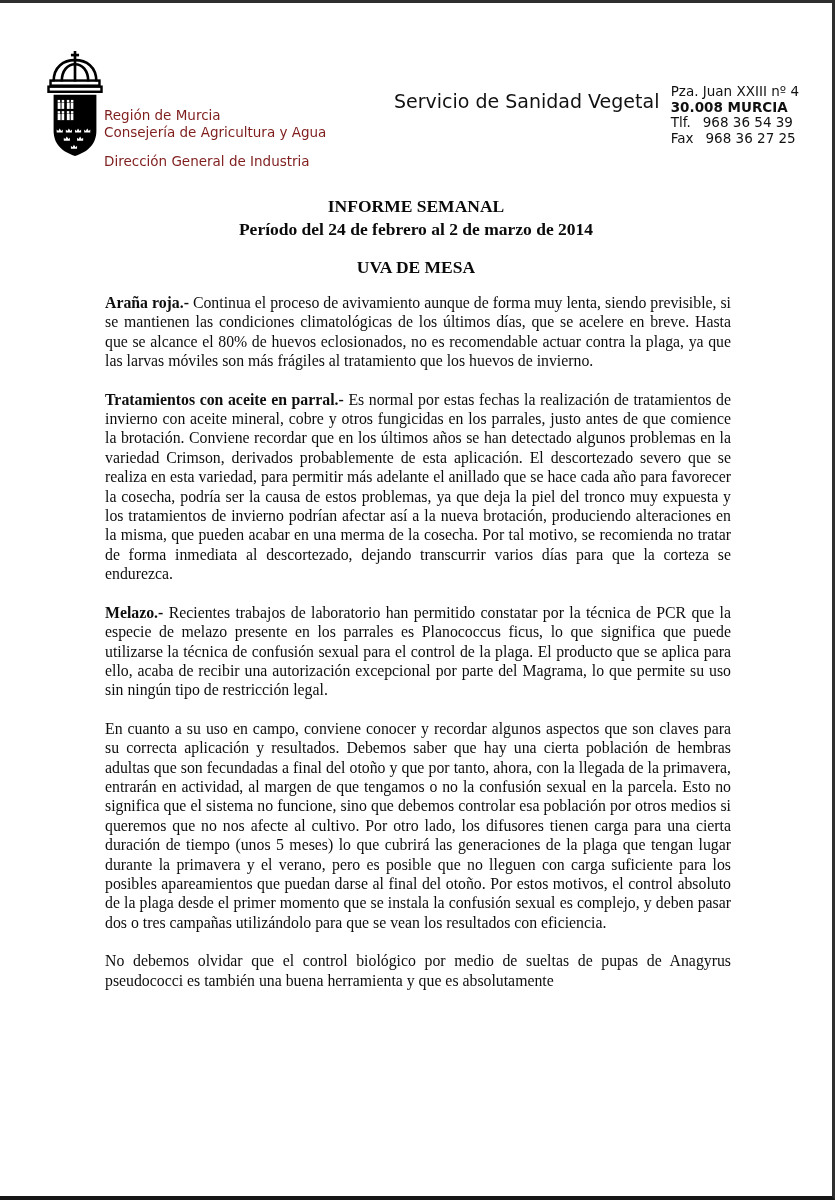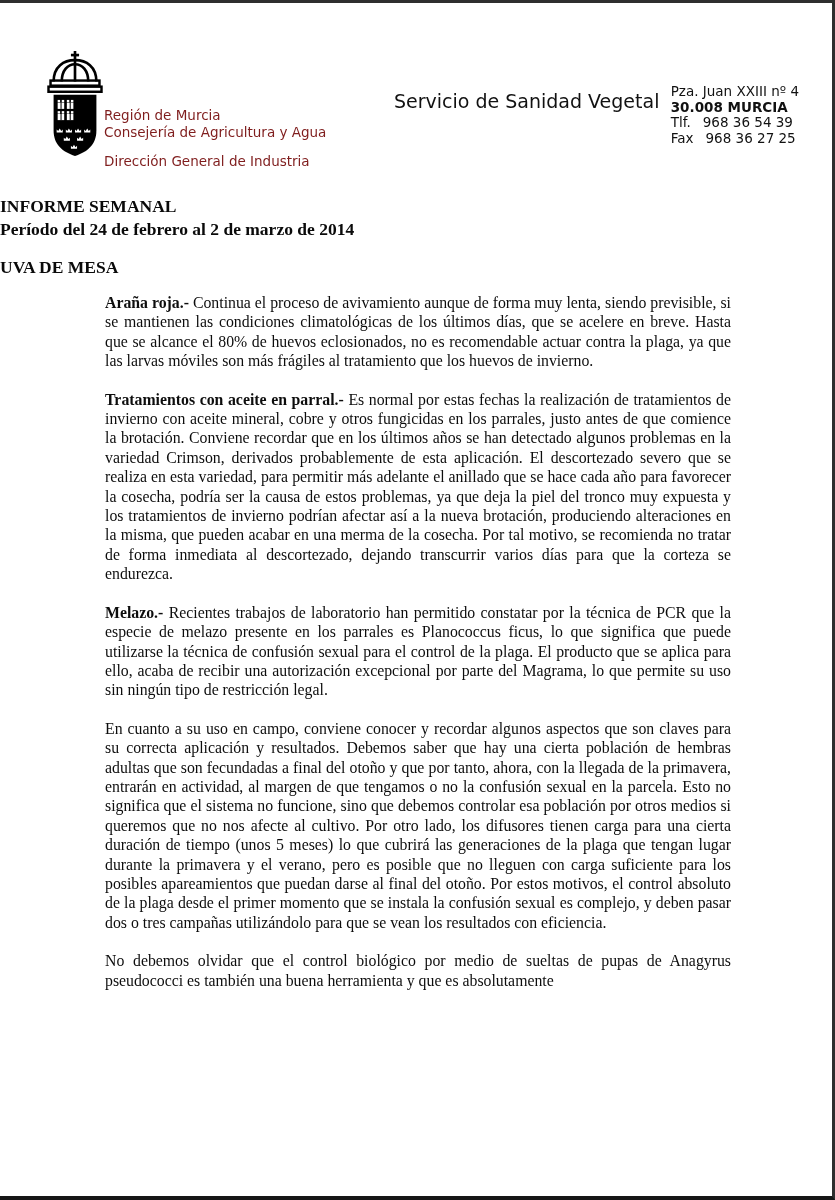--- a/index.html
+++ b/index.html
@@ -12,21 +12,21 @@
   
   .hdr { position:absolute; top:0; left:0; right:0; height:185px; font-family:"DejaVu Sans", sans-serif; }
   .coat { position:absolute; left:46px; top:48px; width:58px; height:106px; }
   .org  { position:absolute; left:104px; top:92px; font-size:13.5px; line-height:16.5px; color:#7f1d1d;margin-top:12px; }
   .org-grp2 { margin-top:13px; }
   .svc  { position:absolute; left:394px; top:87px; font-size:19px; color:#111; }
   .addr { position:absolute; right:33px; top:81px; font-size:13.5px; line-height:15.5px; color:#111; }
   .addr-city { font-weight:bold; }
   .lbl { display:inline-block; margin-right:12px; }
   
-  .titleblock { position:absolute; top:192px; left:0; right:0; text-align:left;
+  .titleblock { position:absolute; top:192px; left:0; right:0; text-align:center;
                 font-weight:bold; font-size:17.5px; line-height:23px; color:#0a0a0a; }
   .section-title { margin-top:15px; }
   
   .doc-body { position:absolute; top:290px; left:105px; width:626px;
               font-size:15.8px; line-height:19.4px; text-align:justify; color:#0d0d0d; }
   .doc-body p { margin:0 0 19px 0; }
   .doc-body strong { font-weight:bold;margin-top:40px; }
 </style>
 </head>
 <body>

